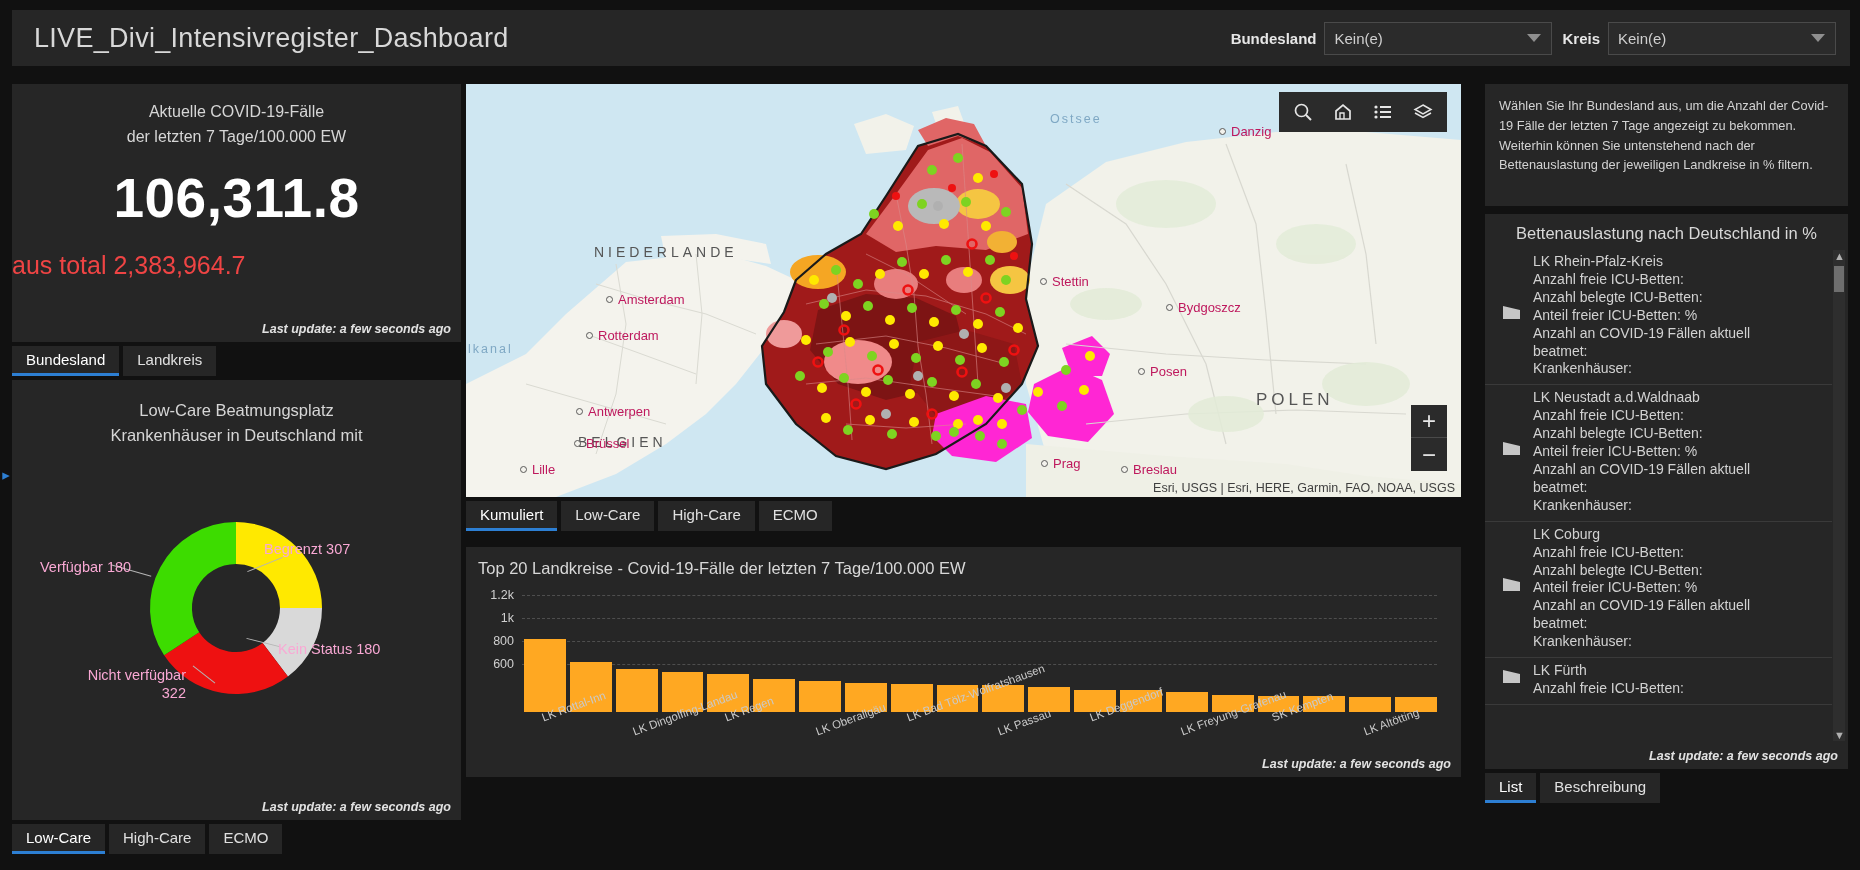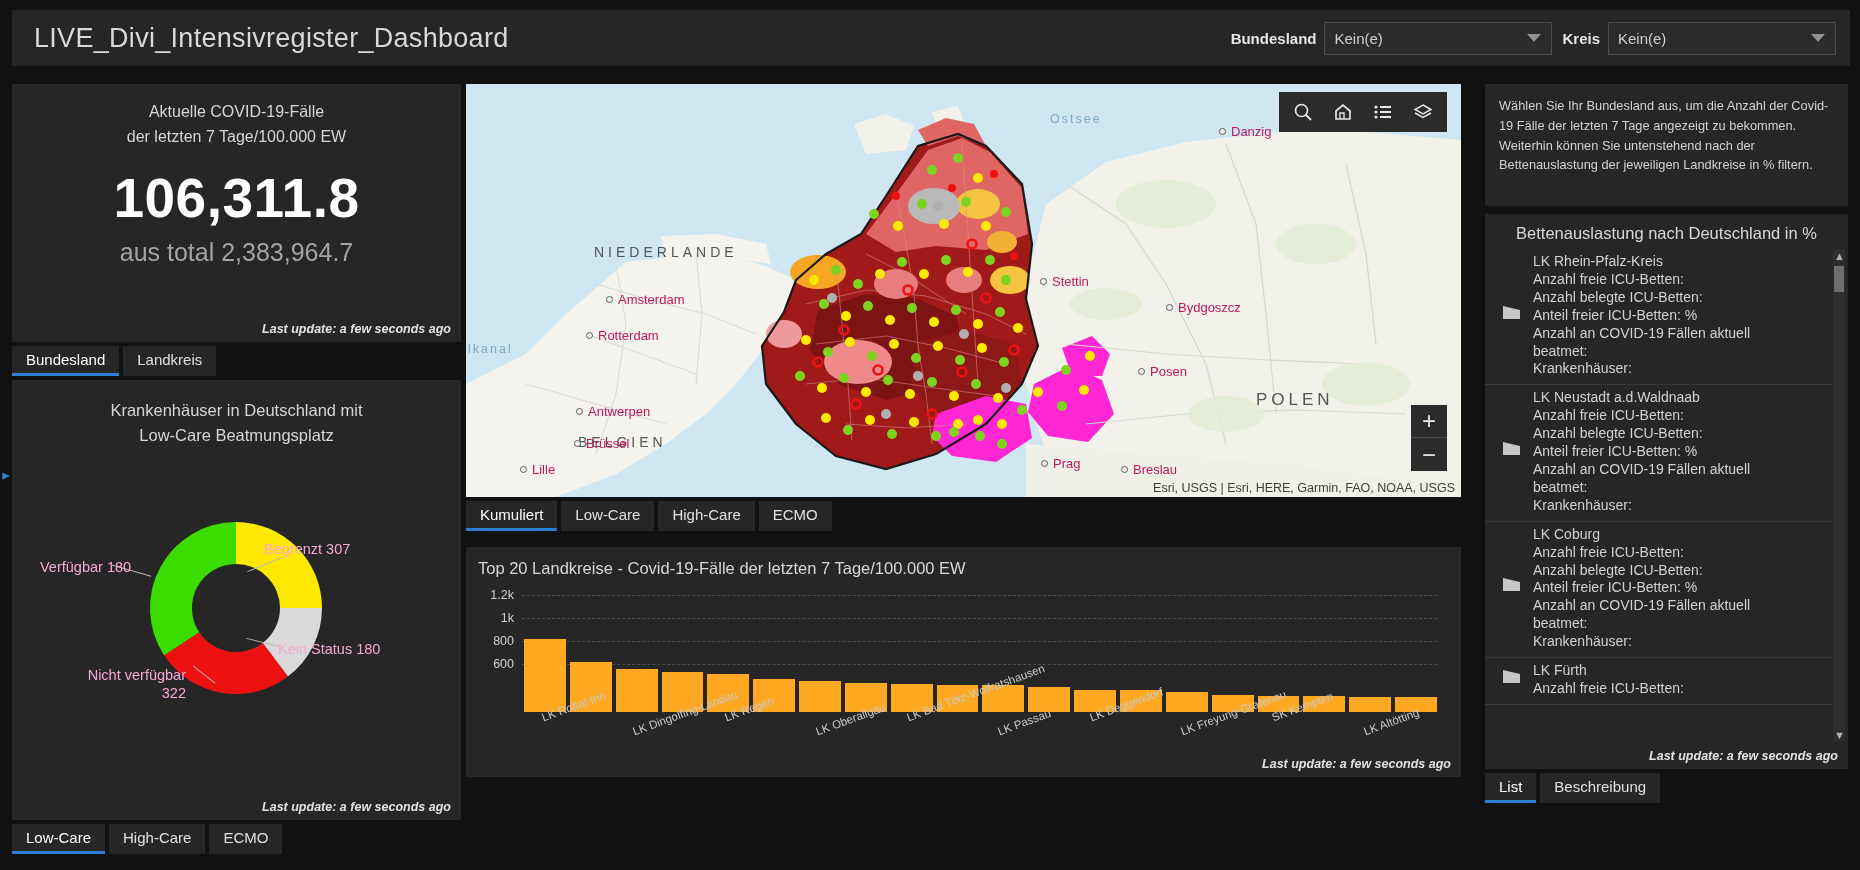--- a/index.html
+++ b/index.html
@@ -49,21 +49,21 @@
 
   .kpi-card { height: 258px; padding-top: 16px; }
   .kpi-sub {
     color: #d6d6d6; font-size: 16px; text-align: center; line-height: 1.55;
   }
   .kpi-main {
     color: #ffffff; font-size: 55px; font-weight: bold;
     text-align: center; margin-top: 16px; letter-spacing: .5px;
   }
   .kpi-total {
-    color: #a3a3a3; font-size: 25px; text-align: center; margin-top: 8px;
+    color: #ef4444; font-size: 25px; margin-top: 21px;
   }
   .last-update {
     position: absolute; right: 10px; bottom: 6px;
     color: #e2e2e2; font-size: 12.5px; font-style: italic; font-weight: bold;
   }
 
   .tabstrip { display: flex; height: 30px; margin-top: 4px; }
   .tab {
     background: #262626; color: #e0e0e0; font-size: 15px;
     padding: 0 14px; display: flex; align-items: center; justify-content: center;
@@ -202,22 +202,22 @@
       <div class="kpi-total">aus total 2,383,964.7</div>
       <div class="last-update">Last update: a few seconds ago</div>
     </div>
 
     <div class="tabstrip">
       <div class="tab active">Bundesland</div>
       <div class="tab">Landkreis</div>
     </div>
 
     <div class="card donut-card">
+      <div class="donut-title">Low-Care Beatmungsplatz</div>
       <div class="donut-title">Krankenhäuser in Deutschland mit</div>
-      <div class="donut-title">Low-Care Beatmungsplatz</div>
 
       <div class="donut-wrap">
         <svg class="donut-svg" width="216" height="216" viewBox="0 0 216 216">
 
           <g transform="translate(108,108)">
             <path d="M 0 -86 A 86 86 0 0 1 86 0 L 44 0 A 44 44 0 0 0 0 -44 Z" fill="#ffe900"></path>
             <path d="M 86 0 A 86 86 0 0 1 51.9 68.6 L 26.6 35.1 A 44 44 0 0 0 44 0 Z" fill="#d9d9d9"></path>
             <path d="M 51.9 68.6 A 86 86 0 0 1 -71.9 47.2 L -36.8 24.2 A 44 44 0 0 0 26.6 35.1 Z" fill="#ee1111"></path>
             <path d="M -71.9 47.2 A 86 86 0 0 1 0 -86 L 0 -44 A 44 44 0 0 0 -36.8 24.2 Z" fill="#3ddc00"></path>
           </g>

